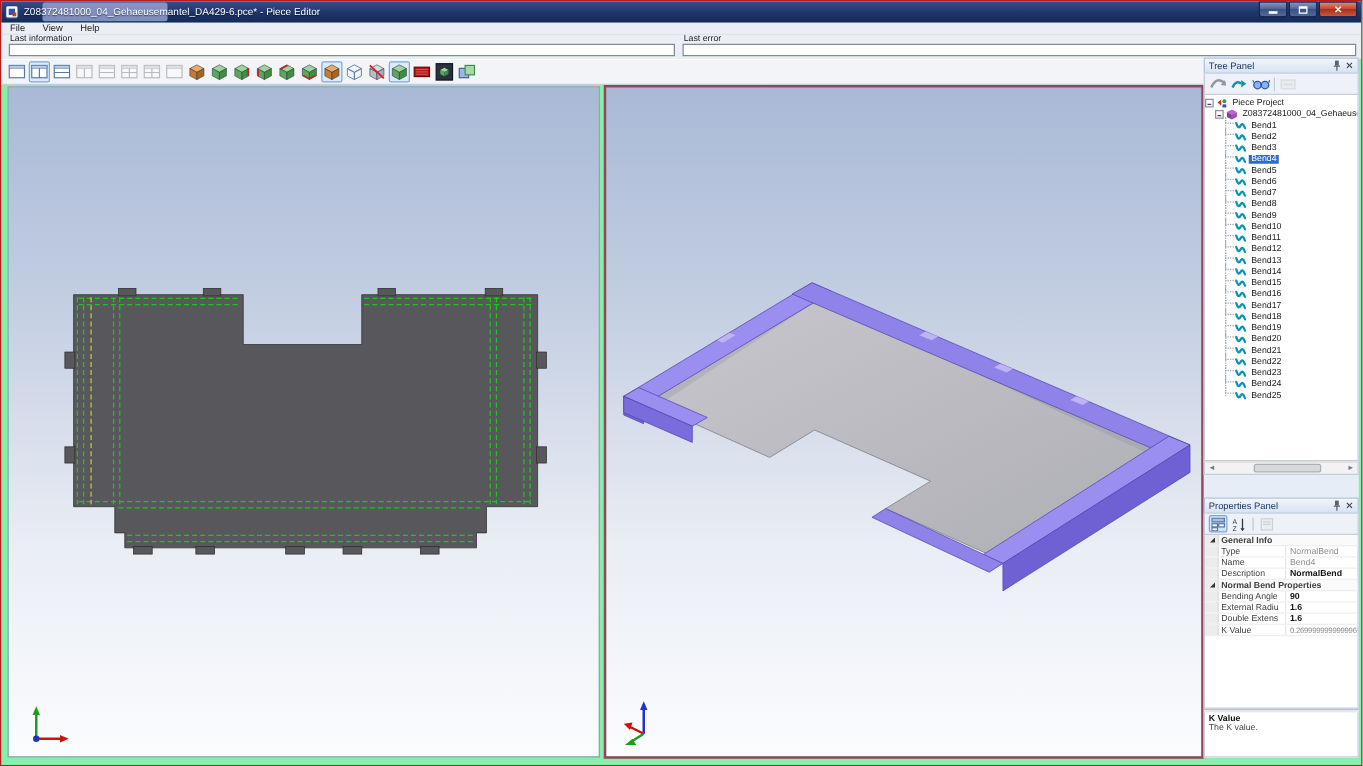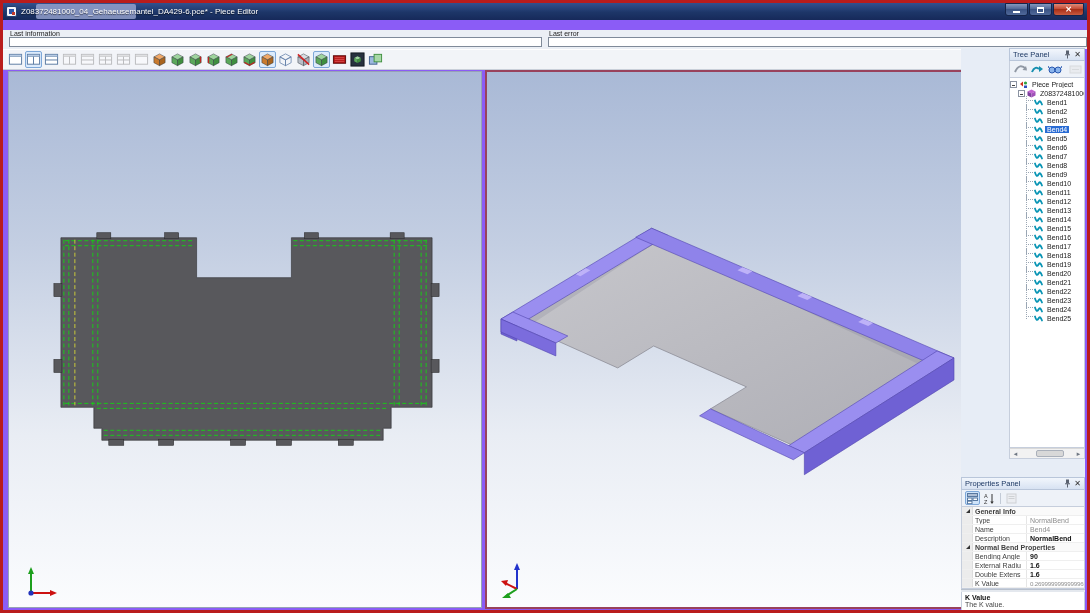--- a/index.html
+++ b/index.html
@@ -1,18 +1,18 @@
 <!DOCTYPE html>
 <html style="--bend-green: #19c819; --bend-yellow: #c8c83c; --sheet: #58585c; --sel-blue: #2a6cd4;"><head>
 <meta charset="utf-8">
 <style>
   * { box-sizing: border-box; margin: 0; padding: 0; }
   html,body { width:1090px; height:613px; overflow:hidden; }
   body { font-family:"Liberation Sans", sans-serif; background:#cdd5e3; }
-  .window { position:relative; width:1090px; height:613px; background:#8b5cf6; border:3px solid #b91c1c; overflow:hidden; }
+  .window { position:relative; width:1090px; height:613px; background:#86efac; border:1px solid #b91c1c; overflow:hidden; }
 
   
   .titlebar { position:absolute; top:0; left:0; right:0; height:17px;
     background:linear-gradient(180deg,#33508e 0%,#1d3668 55%,#16295a 100%);
     display:flex; align-items:center; color:#fff; font-size:8px; z-index:5; }
   .title-band { position:absolute; left:33px; top:1px; width:100px; height:15px; background:#9aa6d2; opacity:.8; border-radius:2px; }
   .app-icon { width:11px; height:11px; margin:0 4px 0 3px; background:#f5f7fb; border:1px solid #23406f; border-radius:2px; position:relative; z-index:1; }
   .app-icon i { position:absolute; left:2px; top:2px; width:5px; height:5px; background:#2f56a8; }
   .app-icon b { position:absolute; right:1px; bottom:1px; width:3px; height:3px; background:#c23a2a; }
   .title-text { position:relative; z-index:1; text-shadow:0 1px 1px rgba(0,0,0,.65); white-space:nowrap; }
@@ -47,21 +47,21 @@
   .triad { position:absolute; left:14px; bottom:8px; }
   .sheet { fill:var(--sheet); stroke:#2e2e30; stroke-width:0.6; }
   .bl { stroke:var(--bend-green); }
   .bl-y { stroke:var(--bend-yellow); }
 
   
   .sidebar { position:absolute; top:45px; right:2px; width:124px; bottom:6px; background:#e7edf6; display:flex; flex-direction:column; z-index:6; }
   .panel-header { height:13px; background:linear-gradient(#f2f6fc,#d7e2f2); border:1px solid #b9c6da; display:flex; align-items:center; font-size:7.5px; color:#17335f; padding:0 3px; flex:none; }
   .ph-title { flex:1; white-space:nowrap; overflow:hidden; }
   .ph-btn { margin-left:3px; color:#333; font-size:8px; line-height:8px; display:flex; align-items:center; }
-  .tree-panel { height:411px; display:flex; flex-direction:column; flex:none;margin-left:48px; }
+  .tree-panel { height:334px; display:flex; flex-direction:column; flex:none; }
   .panel-toolbar { height:17px; background:#eef2f8; border:1px solid #c6cedc; border-top:none; display:flex; align-items:center; gap:2px; padding:0 3px; flex:none; }
   .pt-sep { width:1px; height:11px; background:#c2cad6; margin:0 1px; }
   .pt-icon { width:15px; height:14px; display:flex; align-items:center; justify-content:center; border:1px solid transparent; border-radius:2px; }
   .pt-icon.selected { border-color:#7da7d8; background:#cfe4fa; }
   .pt-icon.disabled { opacity:.4; filter:grayscale(1); }
   .tree-body { flex:1; background:#fff; border:1px solid #c6cedc; border-top:none; overflow:hidden; font-size:7px; color:#1a1a1a; padding-top:2px; }
   .tree-row { display:flex; align-items:center; height:9px; white-space:nowrap; }
   .tree-row .lbl { padding:0 2px; overflow:hidden; }
   .tree-row.sel .lbl { background:var(--sel-blue); color:#fff; }
   .expander { width:7px; height:7px; border:1px solid #8b93a2; background:#fff; position:relative; margin:0 2px 0 0; flex:none; }
@@ -113,20 +113,25 @@
         </div>
       <div class="win-btn">
           <span class="glyph-max"></span>
         </div>
       <div class="win-btn close">
           <span class="glyph-close">✕</span>
         </div>
     </div>
   </div>
 
+  <div class="menubar" id="menubar">
+      <div class="menu-item">File</div>
+      <div class="menu-item">View</div>
+      <div class="menu-item">Help</div>
+    </div>
 
   <div class="infobar">
     <div class="info-group ig1">
       <label>Last information</label>
       <input value="" style="">
     </div>
     <div class="info-group ig2">
       <label>Last error</label>
       <input value="" style="">
     </div>

